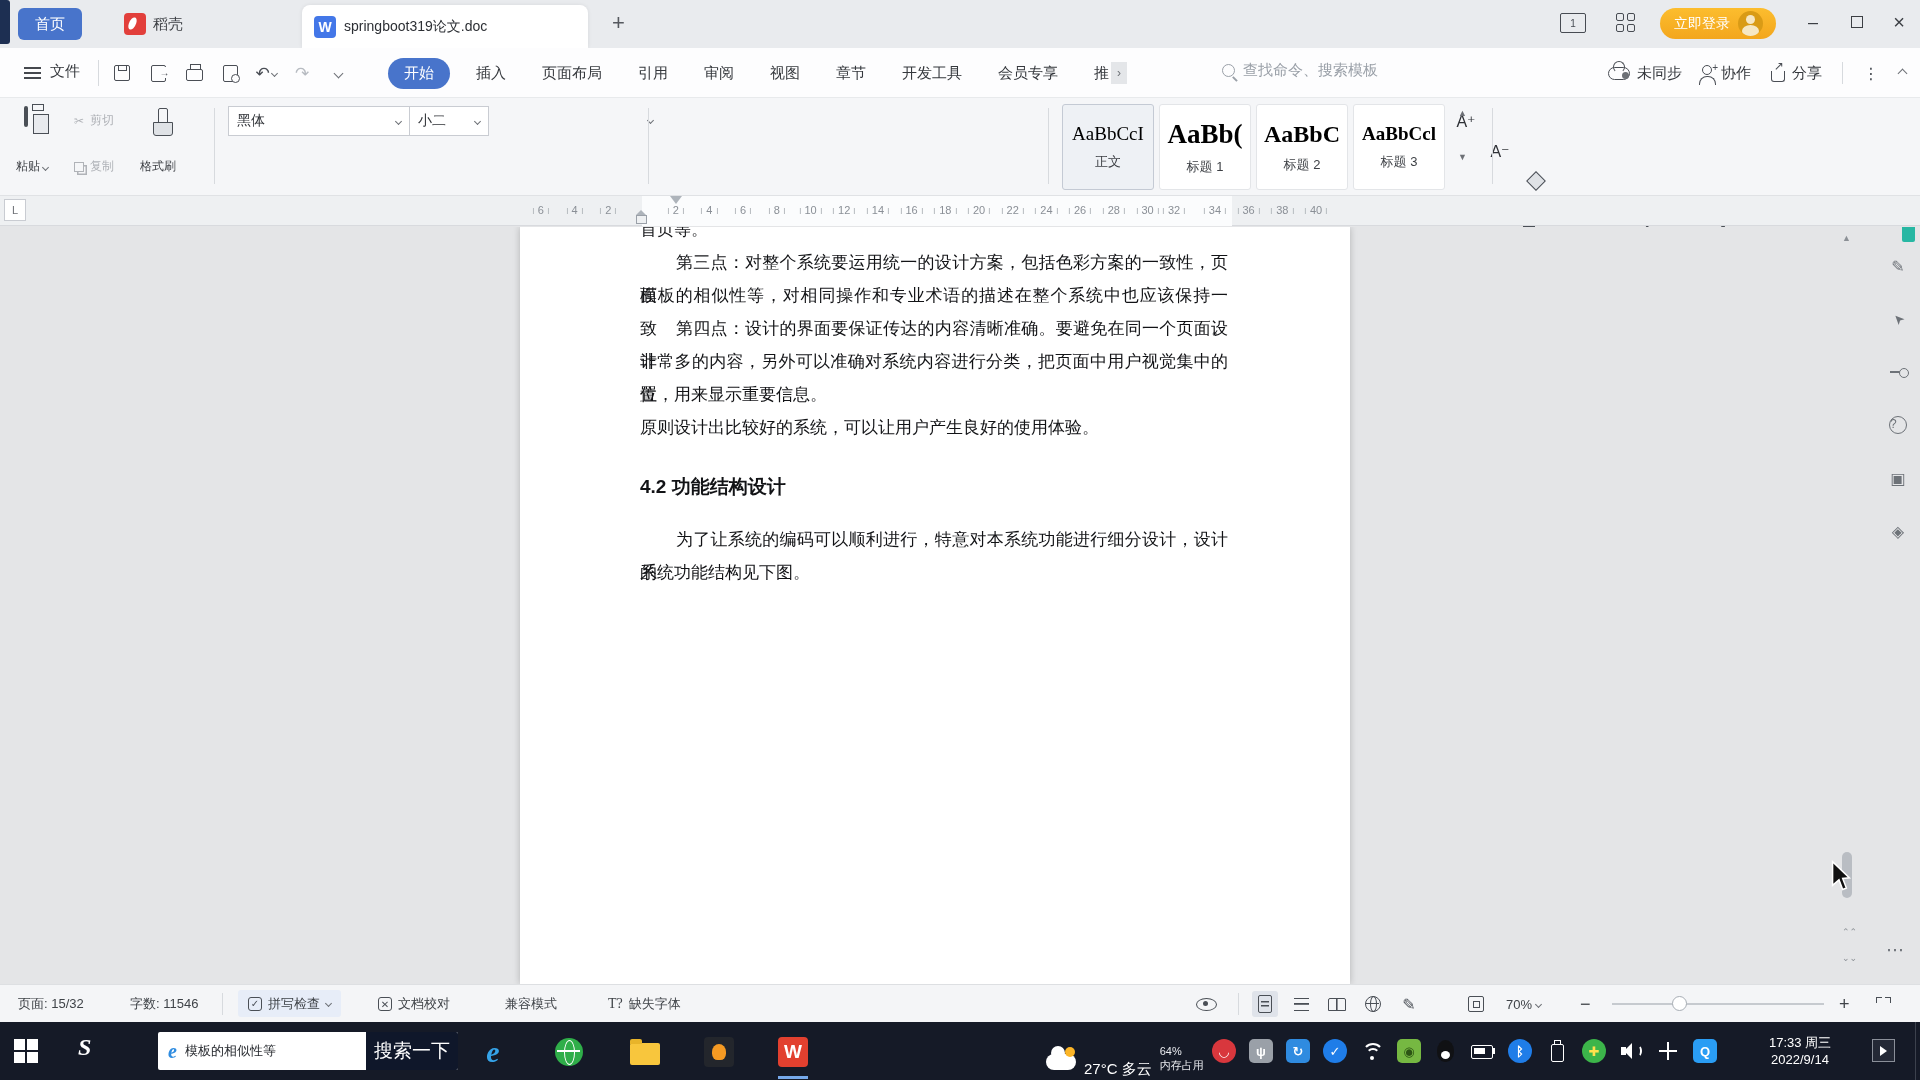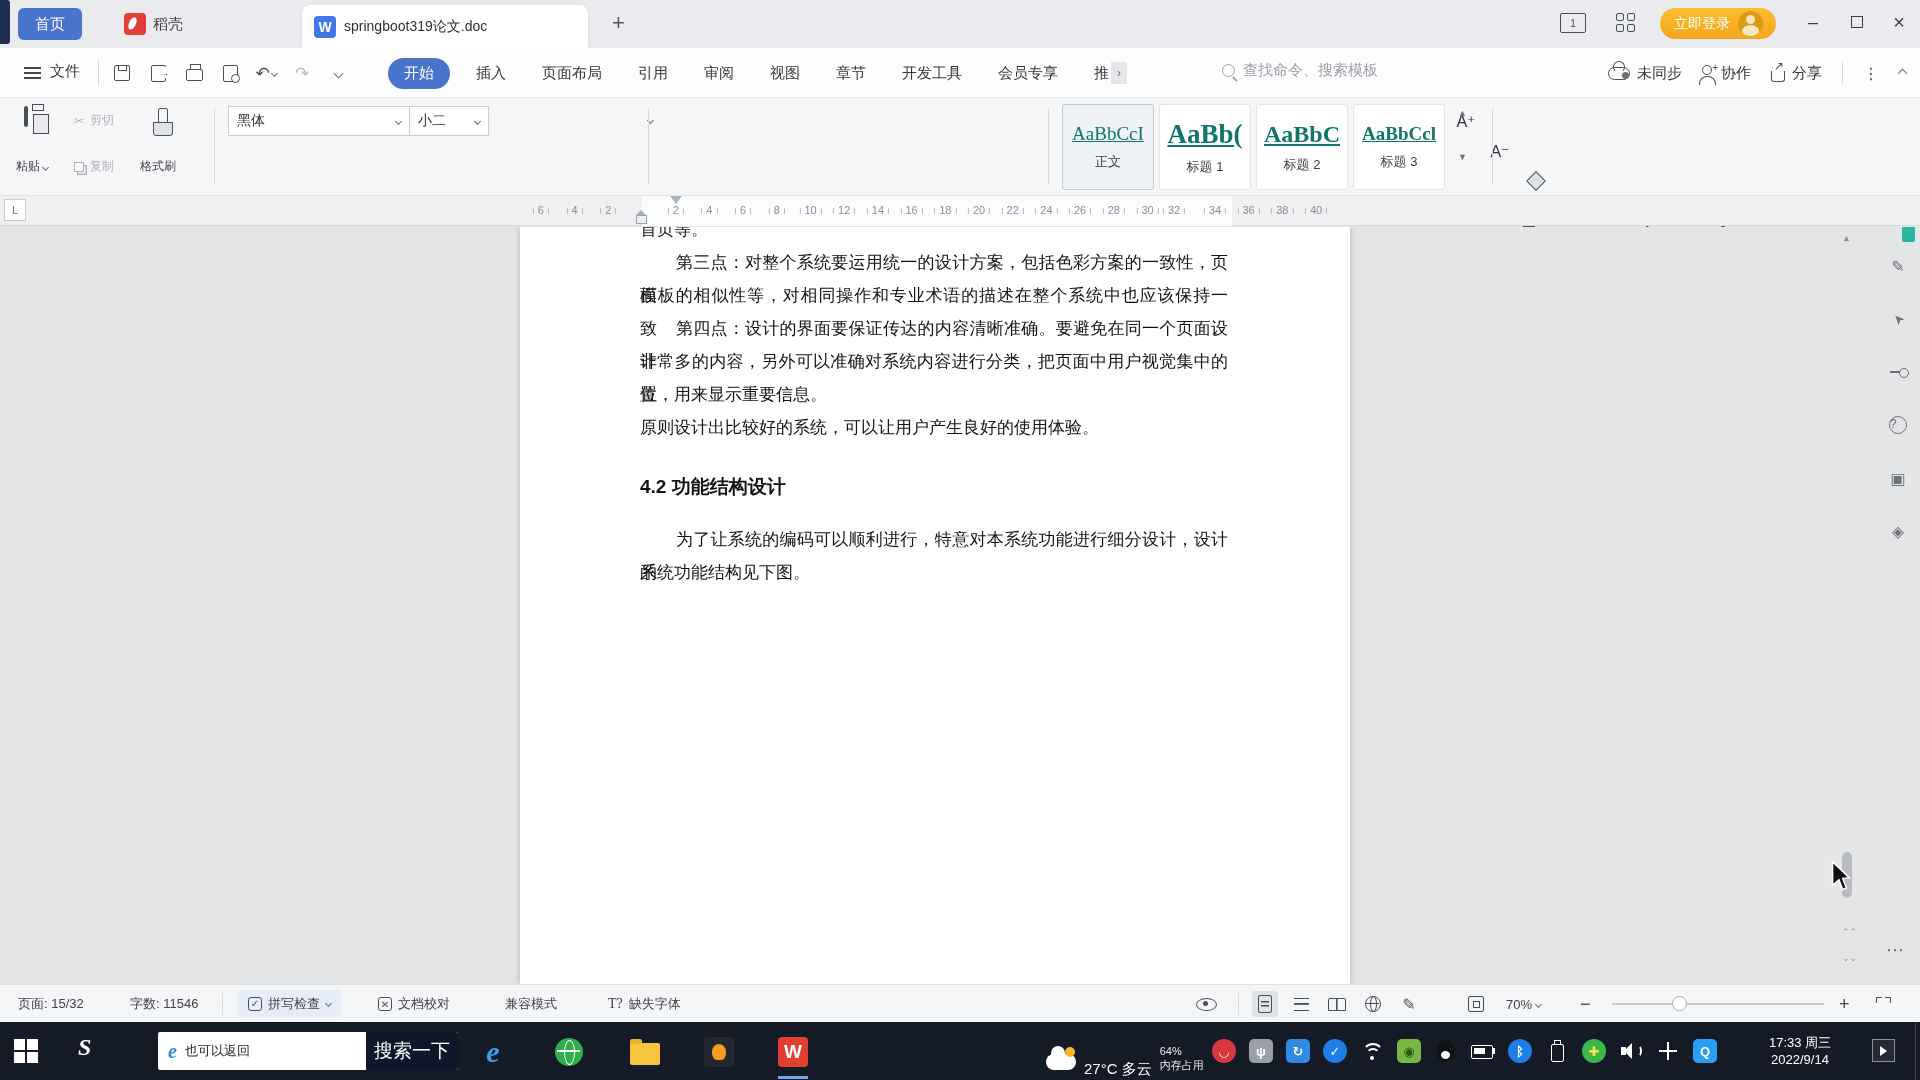--- a/index.html
+++ b/index.html
@@ -89,21 +89,21 @@
   .list-ic{width:20px;height:15px;position:relative;}
   .list-ic::before{content:"";position:absolute;left:0;top:1px;width:3px;height:3px;border-radius:50%;background:#4a4f56;box-shadow:0 5px 0 #4a4f56,0 10px 0 #4a4f56;}
   .list-ic::after{content:"";position:absolute;left:7px;top:2px;width:13px;height:1.8px;background:#4a4f56;box-shadow:0 5px 0 #4a4f56,0 10px 0 #4a4f56;}
   .list-ic.num::before{content:"1 2 3";width:auto;height:auto;border-radius:0;background:none;box-shadow:none;font-size:5px;line-height:5.2px;color:#4a4f56;white-space:pre;writing-mode:vertical-lr;text-orientation:upright;letter-spacing:0;}
   .ind-ic{width:22px;height:13px;position:relative;}
   .ind-ic::after{content:"";position:absolute;right:0;top:1px;width:13px;height:1.8px;background:#4a4f56;box-shadow:0 5px 0 #4a4f56,0 10px 0 #4a4f56;}
   .ind-ic::before{content:"←";position:absolute;left:-2px;top:0px;font-size:11px;color:#4a4f56;}
   .ind-ic.in::before{content:"→";}
   .style-card{width:92px;height:86px;background:#fff;border:1px solid #e3e5e8;border-radius:3px;display:flex;flex-direction:column;align-items:center;justify-content:center;gap:8px;}
   .style-card.sel{background:#eef1f5;border-color:#c4cad4;}
-  .sc-prev{font-family:"Liberation Serif","DejaVu Serif",serif;color:#0f766e;white-space:nowrap;overflow:hidden;max-width:88px;text-decoration:underline;}
+  .sc-prev{font-family:"Liberation Serif","DejaVu Serif",serif;color:#000000;white-space:nowrap;overflow:hidden;max-width:88px;}
   .sc-lbl{font-size:13px;color:#3c3f44;}
   .bigbtn{position:absolute;top:108px;display:flex;flex-direction:column;align-items:center;gap:10px;}
   .i-textlayout{width:26px;height:26px;position:relative;}
   .i-textlayout::before{content:"A";position:absolute;right:0;top:-2px;font-size:15px;color:#4a4f56;}
   .i-textlayout::after{content:"";position:absolute;left:0;top:2px;width:12px;height:2px;background:#4a4f56;box-shadow:0 6px 0 #4a4f56,0 12px 0 #4a4f56, 0 18px 0 0 #4a4f56;}
   .i-findmag{width:20px;height:20px;border:2px solid #4a4f56;border-radius:50%;position:relative;background:#eceef1;}
   .i-findmag::after{content:"";position:absolute;right:-6px;bottom:-6px;width:9px;height:2.4px;background:#4a4f56;transform:rotate(45deg);}
   .i-cursor{width:0;height:0;border-left:9px solid #4a4f56;border-right:7px solid transparent;border-bottom:20px solid transparent;border-top:14px solid transparent;transform:rotate(-8deg);margin-top:-6px;}
 
   
@@ -597,21 +597,21 @@
   <div class="taskbar">
     <div class="startwin">
         <i></i>
         <i></i>
         <i></i>
         <i></i>
       </div>
     <div class="slogo">S</div>
     <div class="tsearch">
       <span class="tse">e</span>
-      <span class="tstext">也可以返回</span>
+      <span class="tstext">模板的相似性等</span>
       <span class="tsbtn">搜索一下</span>
     </div>
     <div class="tapp" style="left:476px;">
         <span class="ie-e">e</span>
       </div>
     <div class="tapp" style="left:552px;">
         <span class="gglobe"></span>
       </div>
     <div class="tapp" style="left:628px;">
         <span class="folder"></span>

